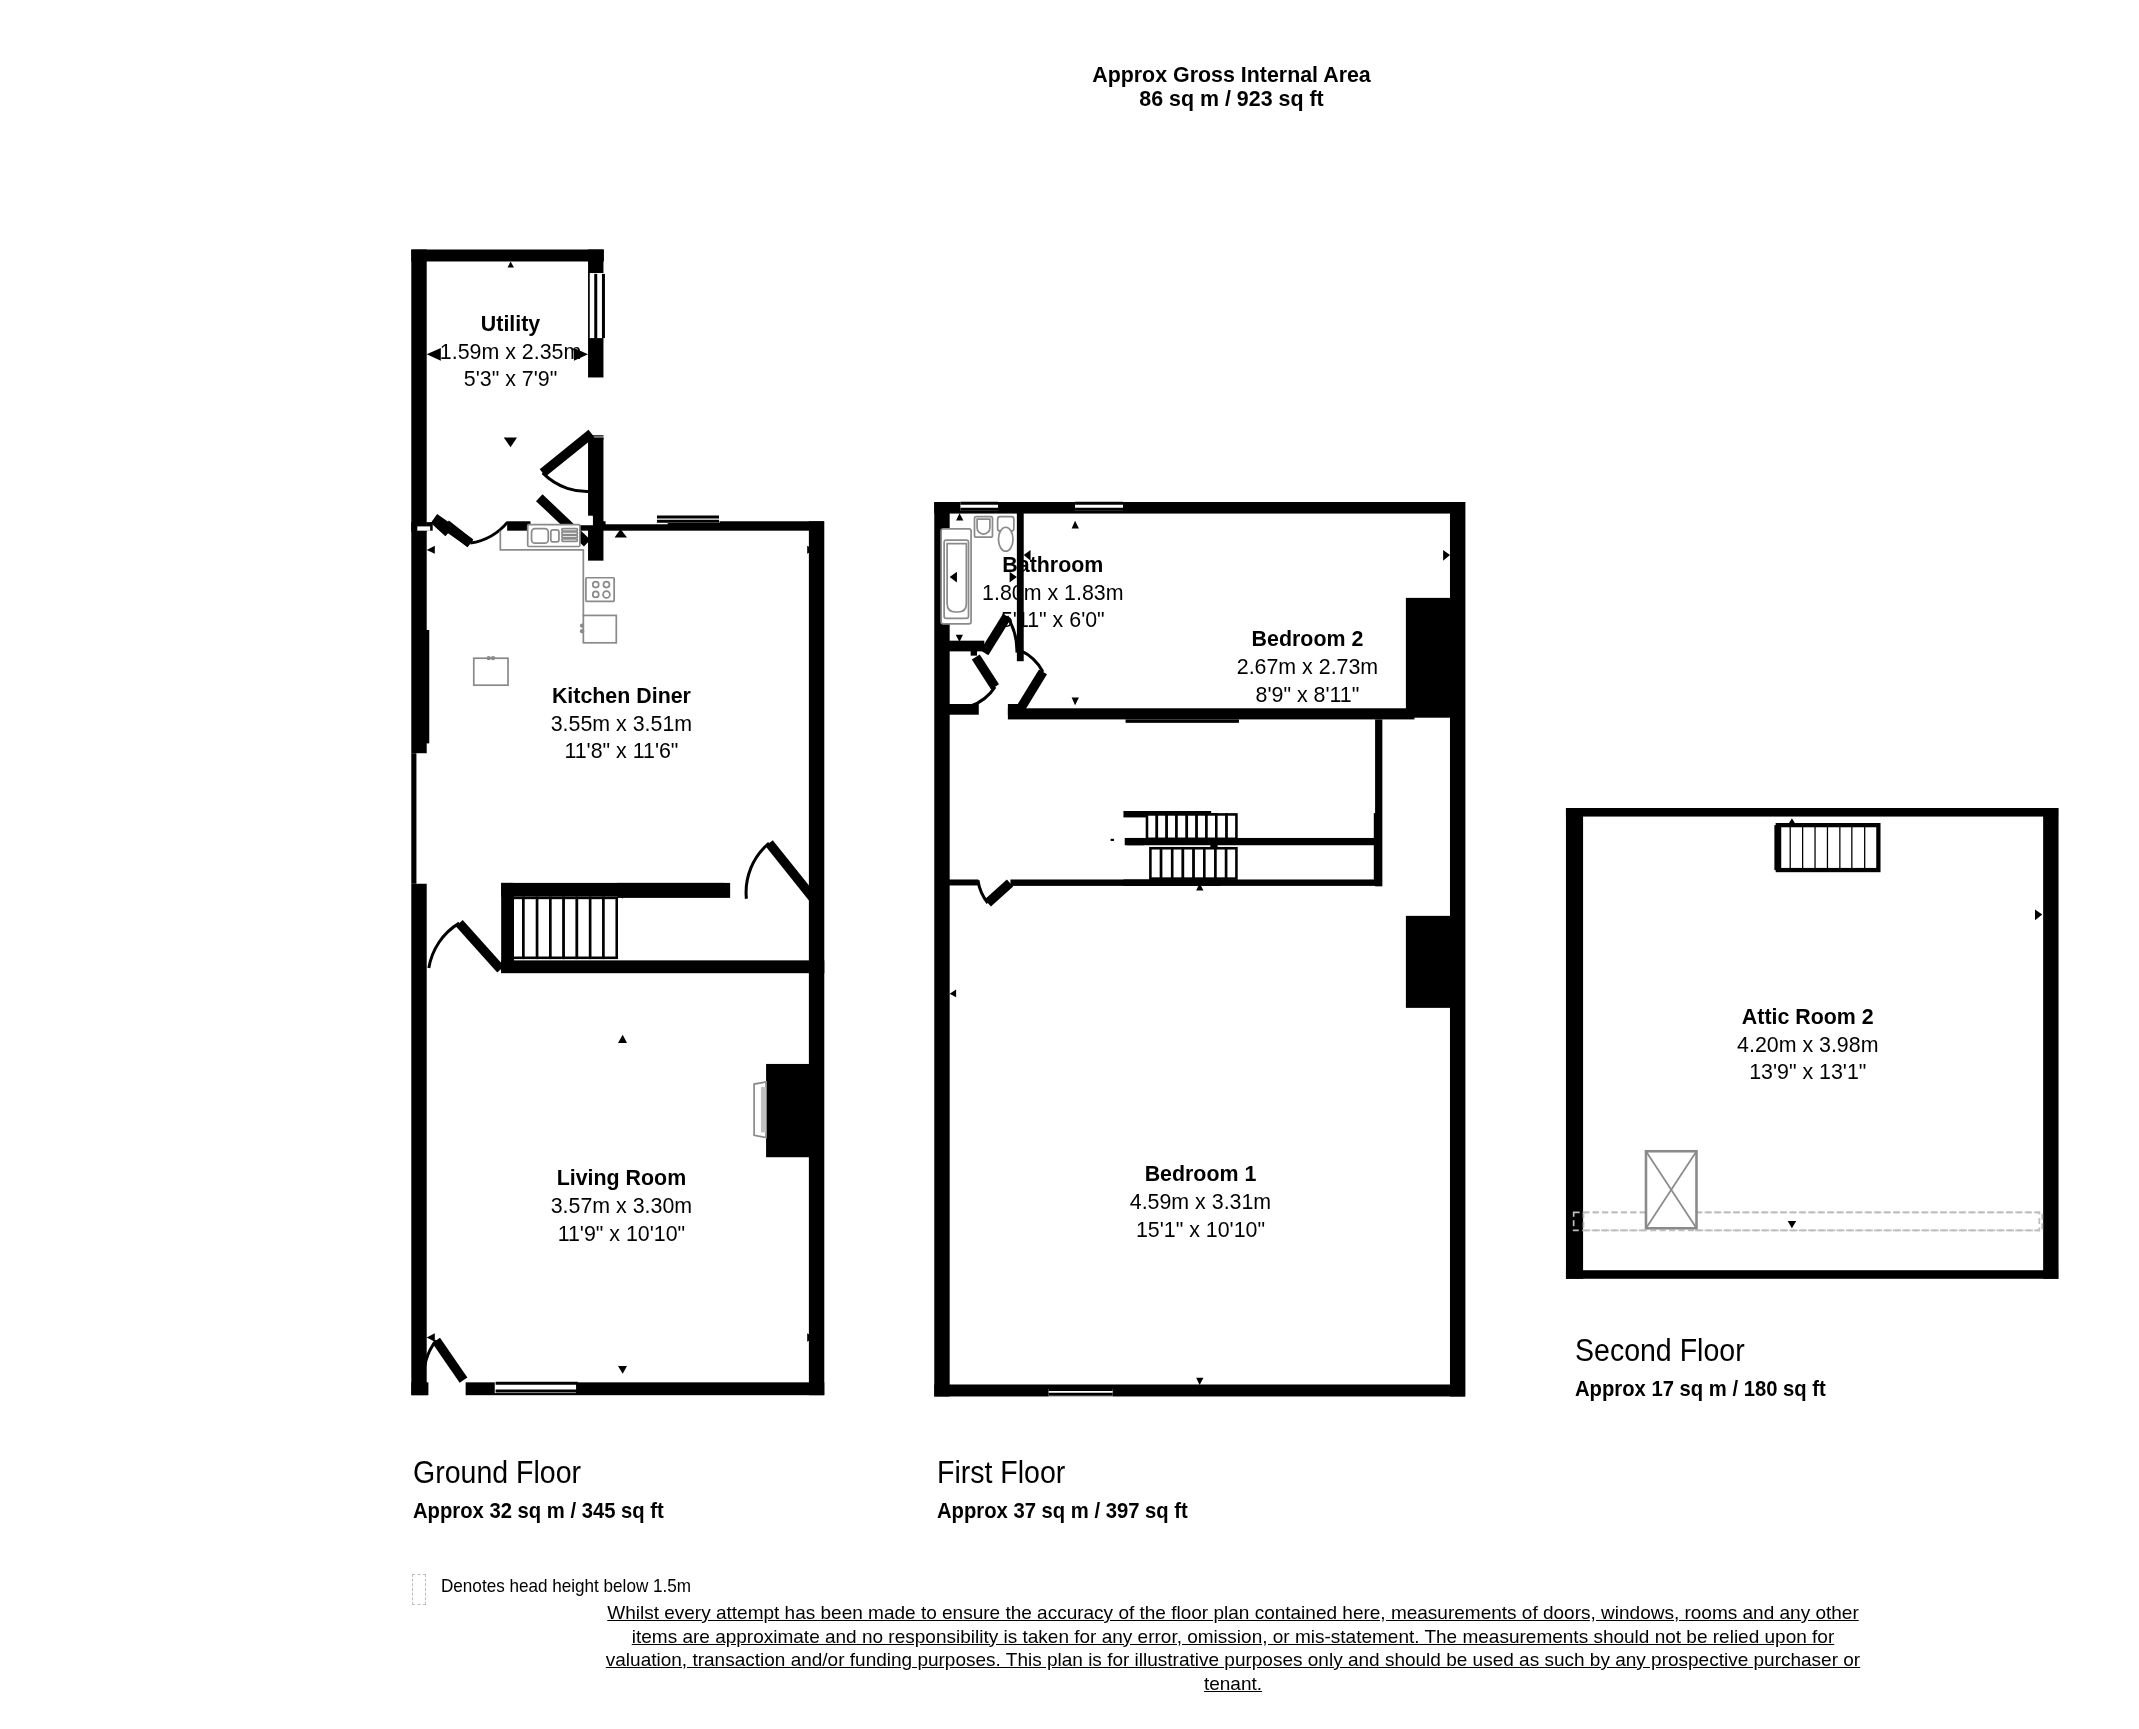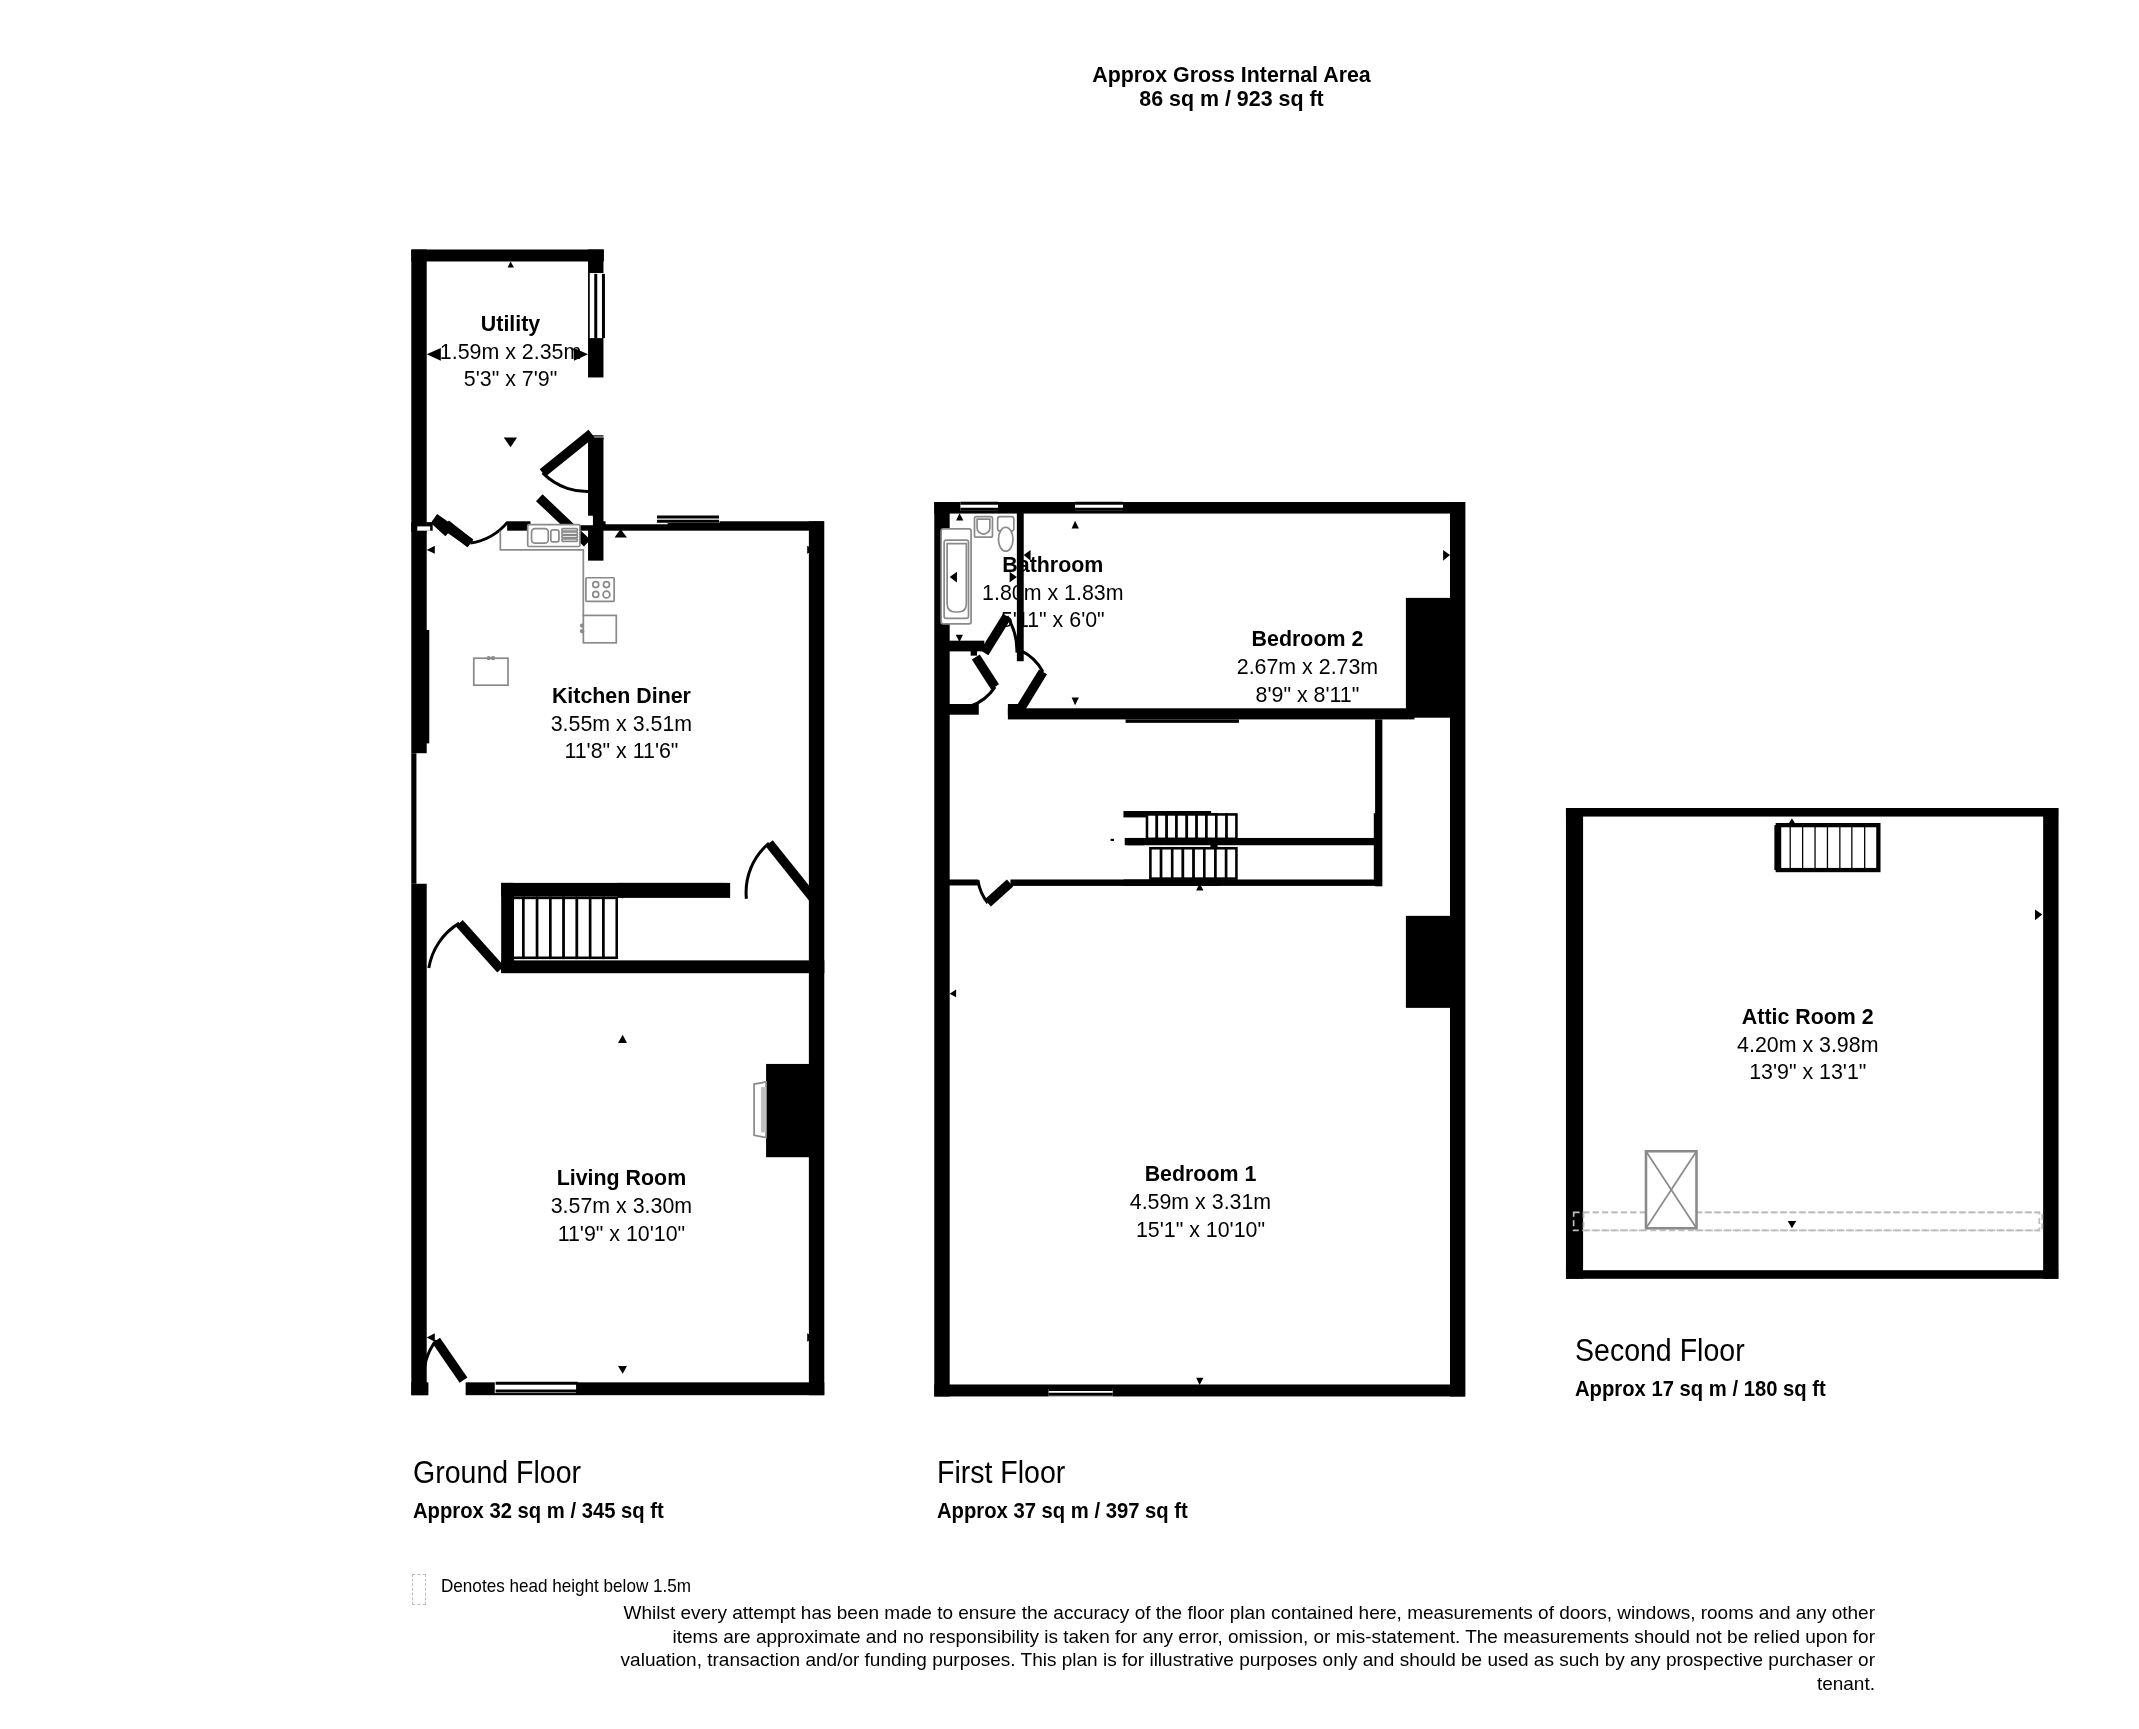--- a/index.html
+++ b/index.html
@@ -19,21 +19,21 @@
   .skylight { stroke: #8a8a8a; stroke-width: 6; fill: #fff; }
   .room-label { font-family: "Liberation Sans", sans-serif; font-weight: bold; font-size: 50px; text-anchor: middle; fill: #000; }
   .room-dim { font-family: "Liberation Sans", sans-serif; font-size: 50px; text-anchor: middle; fill: #000; }
 
   .txt { position: absolute; font-family: "Liberation Sans", sans-serif; white-space: nowrap; color: #000; }
   .gia { left: 0; width: 2463px; text-align: center; top: 63px; font-weight: bold; font-size: 21.4px; line-height: 24px; }
   .floor-name { font-size: 31px; transform: scaleX(0.92); transform-origin: left top; }
   .floor-area { font-weight: bold; font-size: 22px; transform: scaleX(0.92); transform-origin: left top; }
   .legend { left: 441px; top: 1575px; font-size: 19px; transform: scaleX(0.9); transform-origin: left top; }
   .legend-box { position: absolute; left: 412px; top: 1574px; width: 14.6px; width: 13.7px; height: 31px; border: 1.3px dashed #bdbdbd; box-sizing: border-box; }
-  .disclaimer { left: 591px; width: 1284px; top: 1601px; font-size: 19px; line-height: 23.5px; text-align: right; white-space: normal; }
+  .disclaimer { left: 591px; width: 1284px; top: 1601px; font-size: 19px; line-height: 23.5px; text-align: center; white-space: normal; text-decoration: underline; }
 </style>
 </head>
 <body>
 
 <div class="txt gia">
   <div>Approx Gross Internal Area</div>
   <div>86 sq m / 923 sq ft</div>
 </div>
 
 <svg id="plan" viewBox="0 0 5755 4040">

